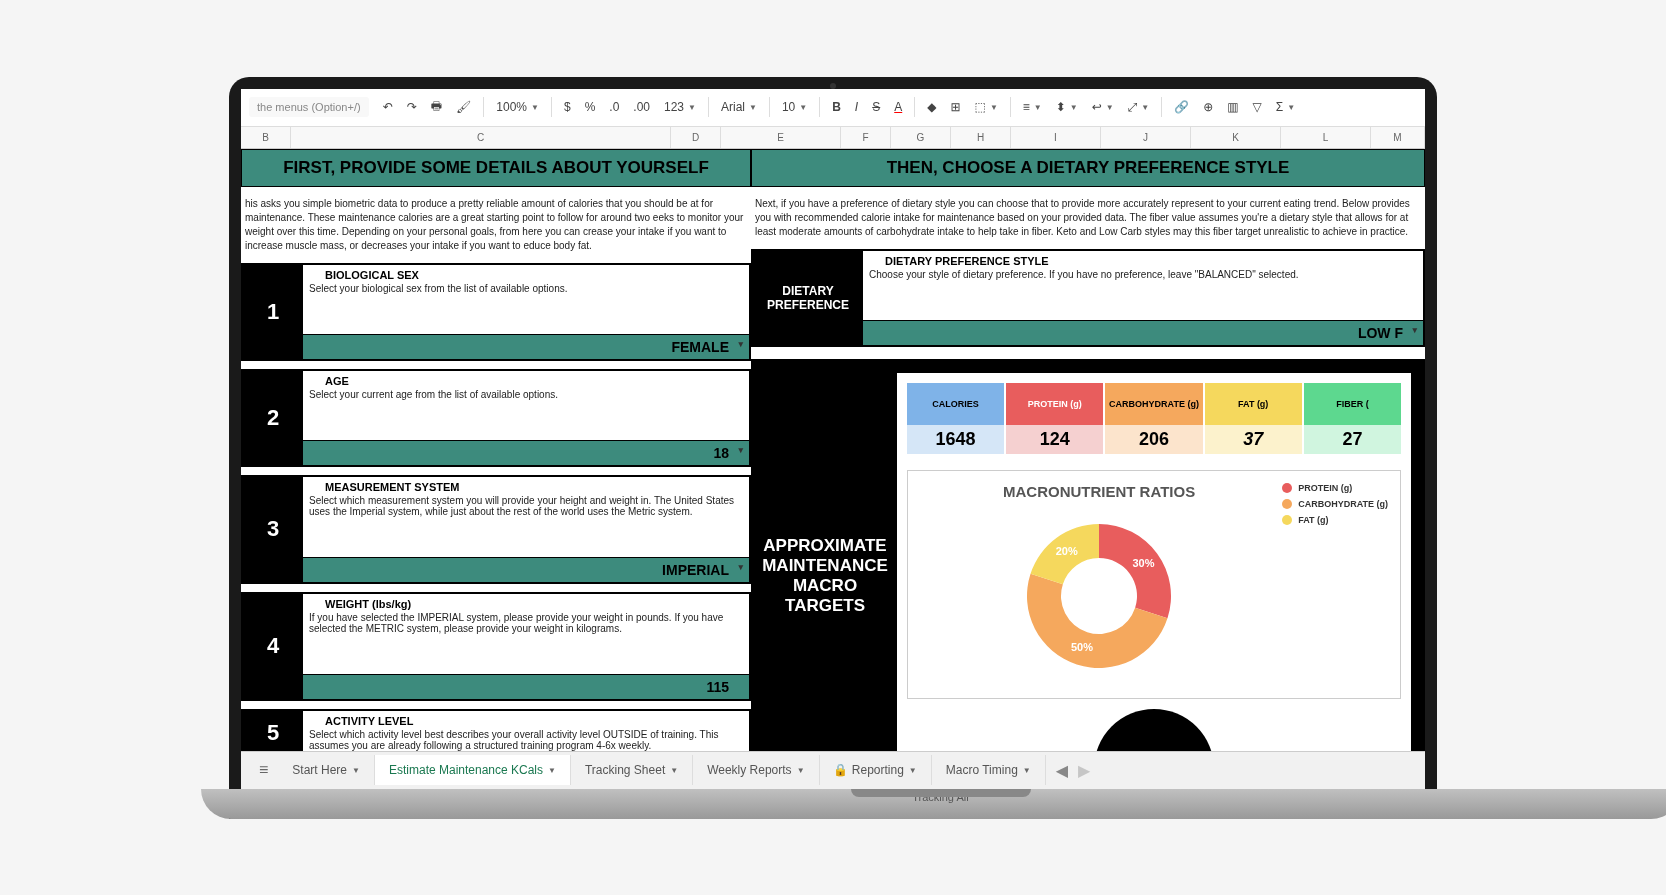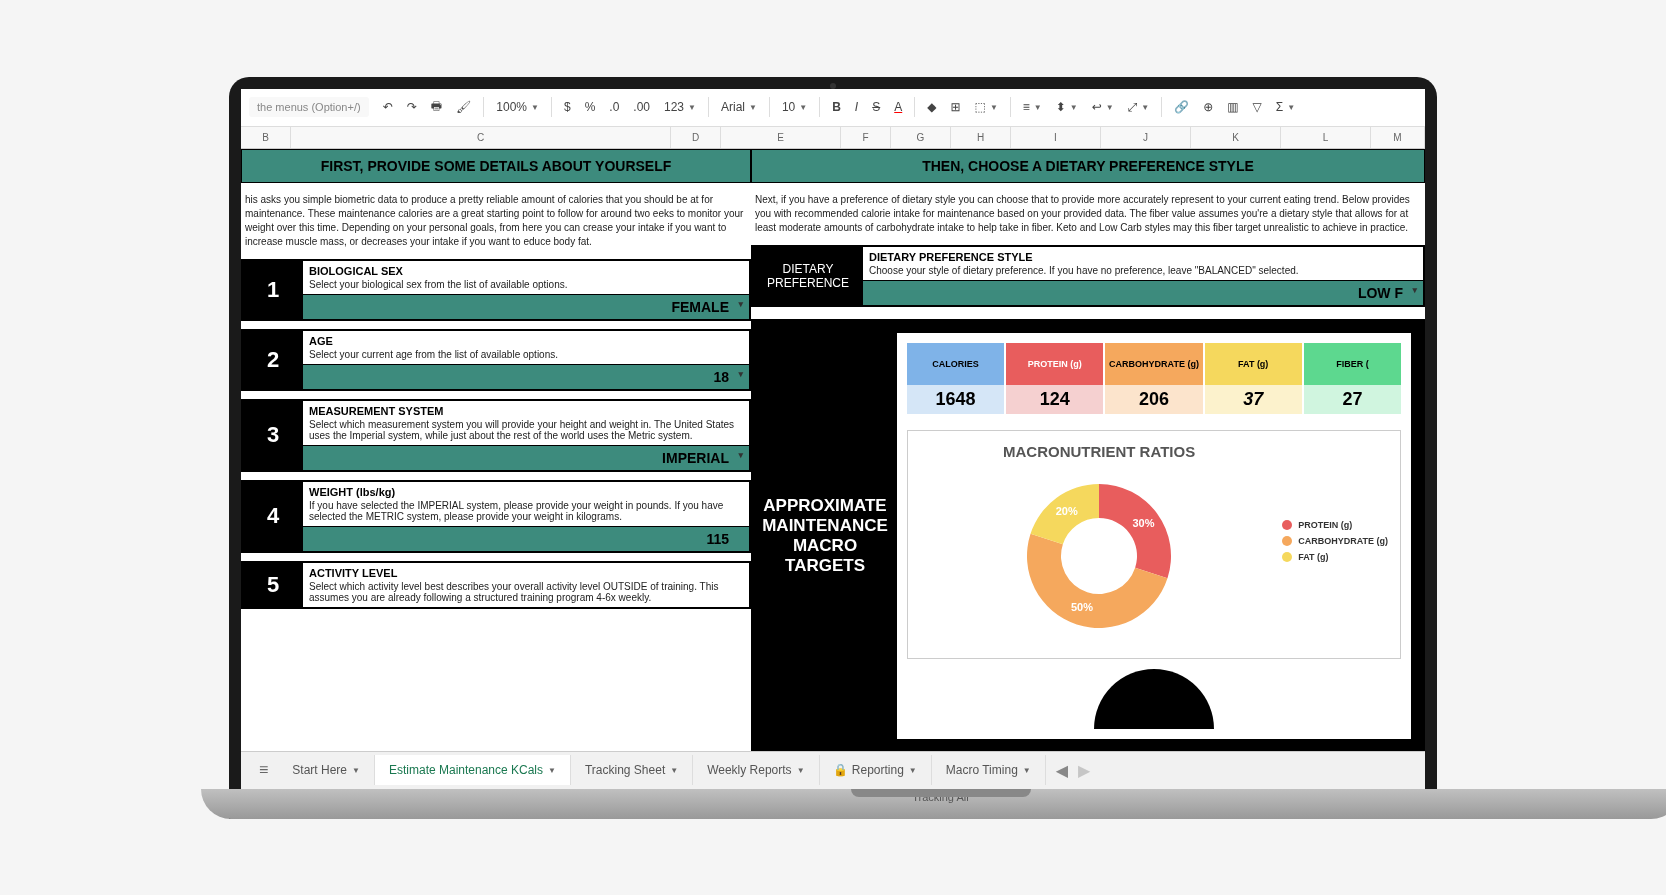--- a/index.html
+++ b/index.html
@@ -19,51 +19,51 @@
 .caret { font-size: 8px; color: #666; }
 .search-box { background: #f8f8f8; padding: 4px 8px; font-size: 11px; color: #888; border-radius: 3px; margin-right: 6px; }
 
 .col-headers { height: 22px; background: #f8f8f8; border-bottom: 1px solid #ccc; display: flex; font-size: 10px; color: #666; }
 .col-h { border-right: 1px solid #ddd; display: flex; align-items: center; justify-content: center; }
 
 .sheet-body { display: flex; height: 602px; overflow: hidden; }
 .left-panel { width: 510px; padding: 0; }
 .right-panel { flex: 1; padding: 0; }
 
-.section-header { background: #3d8b7d; color: #000; font-weight: bold; text-align: center; padding: 8px; font-size: 14px; border: 1px solid #000; }
+.section-header { background: #3d8b7d; color: #000; font-weight: bold; text-align: center; padding: 8px; font-size: 17px; border: 1px solid #000; }
 .intro-text { font-size: 10px; color: #222; padding: 10px 4px; line-height: 1.4; }
 
 .form-row { display: flex; border: 2px solid #000; margin-bottom: 8px; }
 .form-num { width: 60px; background: #000; color: #fff; display: flex; align-items: center; justify-content: center; font-size: 22px; font-weight: bold; }
 .form-content { flex: 1; }
-.form-title { font-weight: bold; font-size: 11px; padding: 4px 6px 2px; }
+.form-title { font-weight: bold; font-size: 11px; padding: 4px 22px 2px; }
 .form-desc { font-size: 10px; padding: 0 6px 4px; color: #222; }
-.form-value { background: #3d8b7d; color: #000; font-weight: bold; text-align: right; padding: 4px 20px 4px 6px; font-size: 14px; position: relative; border-top: 1px solid #000; }
+.form-value { background: #3d8b7d; color: #000; font-weight: bold; text-align: right; padding: 4px 20px 4px 6px; font-size: 14px; position: relative; border-top: 1px solid #000; margin-top: 36px; }
 .form-value::after { content: '▾'; position: absolute; right: 6px; font-size: 9px; color: #333; }
 .form-value.noarrow::after { content: ''; }
 
 .pref-row { display: flex; border: 2px solid #000; margin-bottom: 12px; }
-.pref-label { width: 110px; background: #000; color: #fff; display: flex; align-items: center; justify-content: center; font-size: 12px; font-weight: normal; text-align: center; padding: 6px; }
+.pref-label { width: 110px; background: #000; color: #fff; display: flex; align-items: center; justify-content: center; font-size: 12px; font-weight: bold; text-align: center; padding: 6px; }
 .pref-content { flex: 1; }
 
 .macro-box { background: #000; padding: 14px; display: flex; gap: 12px; }
 .macro-left { width: 120px; color: #fff; font-weight: bold; font-size: 17px; text-align: center; display: flex; align-items: center; justify-content: center; }
 .macro-right { flex: 1; background: #fff; padding: 10px; }
 
 .macro-cards { display: flex; gap: 2px; margin-bottom: 16px; }
 .macro-card { flex: 1; text-align: center; }
 .macro-card-h { font-size: 9px; font-weight: bold; padding: 16px 2px; }
 .macro-card-v { font-size: 18px; font-weight: bold; padding: 4px 9px; }
 .c-cal .macro-card-h { background: #7fb3e8; } .c-cal .macro-card-v { background: #d5e6f7; }
 .c-pro .macro-card-h { background: #e85d5d; color:#fff; } .c-pro .macro-card-v { background: #f5d0d0; }
 .c-carb .macro-card-h { background: #f5a85d; } .c-carb .macro-card-v { background: #fce4cc; }
 .c-fat .macro-card-h { background: #f5d85d; } .c-fat .macro-card-v { background: #fcf2cc; font-style: italic; }
 .c-fib .macro-card-h { background: #5dd88f; } .c-fib .macro-card-v { background: #d0f5df; }
 
-.chart-box { border: 1px solid #ccc; padding: 12px; display: flex; gap: 4px; align-items: center; }
+.chart-box { border: 1px solid #ccc; padding: 12px; display: flex; gap: 4px; }
 .chart-title { font-size: 15px; font-weight: bold; text-align: center; margin-bottom: 6px; color: #555; }
 .donut-wrap { position: relative; width: 180px; height: 180px; margin: 0 auto; }
 .legend { font-size: 9px; font-weight: bold; color: #333; }
 .legend-item { display: flex; align-items: center; gap: 6px; margin-bottom: 6px; }
 .legend-dot { width: 10px; height: 10px; border-radius: 50%; }
 
 .tabs-bar { position: absolute; bottom: 0; left: 0; right: 0; height: 38px; background: #f1f1f1; border-top: 1px solid #ccc; display: flex; align-items: center; padding: 0 8px; gap: 0; }
 .tab { padding: 8px 14px; font-size: 12px; color: #555; display: flex; align-items: center; gap: 5px; cursor: pointer; border-right: 1px solid #ddd; }
 .tab.active { color: #1a7850; font-weight: 500; background: #fff; }
 .tab-menu-icon { padding: 6px 10px; color: #666; cursor: pointer; }

